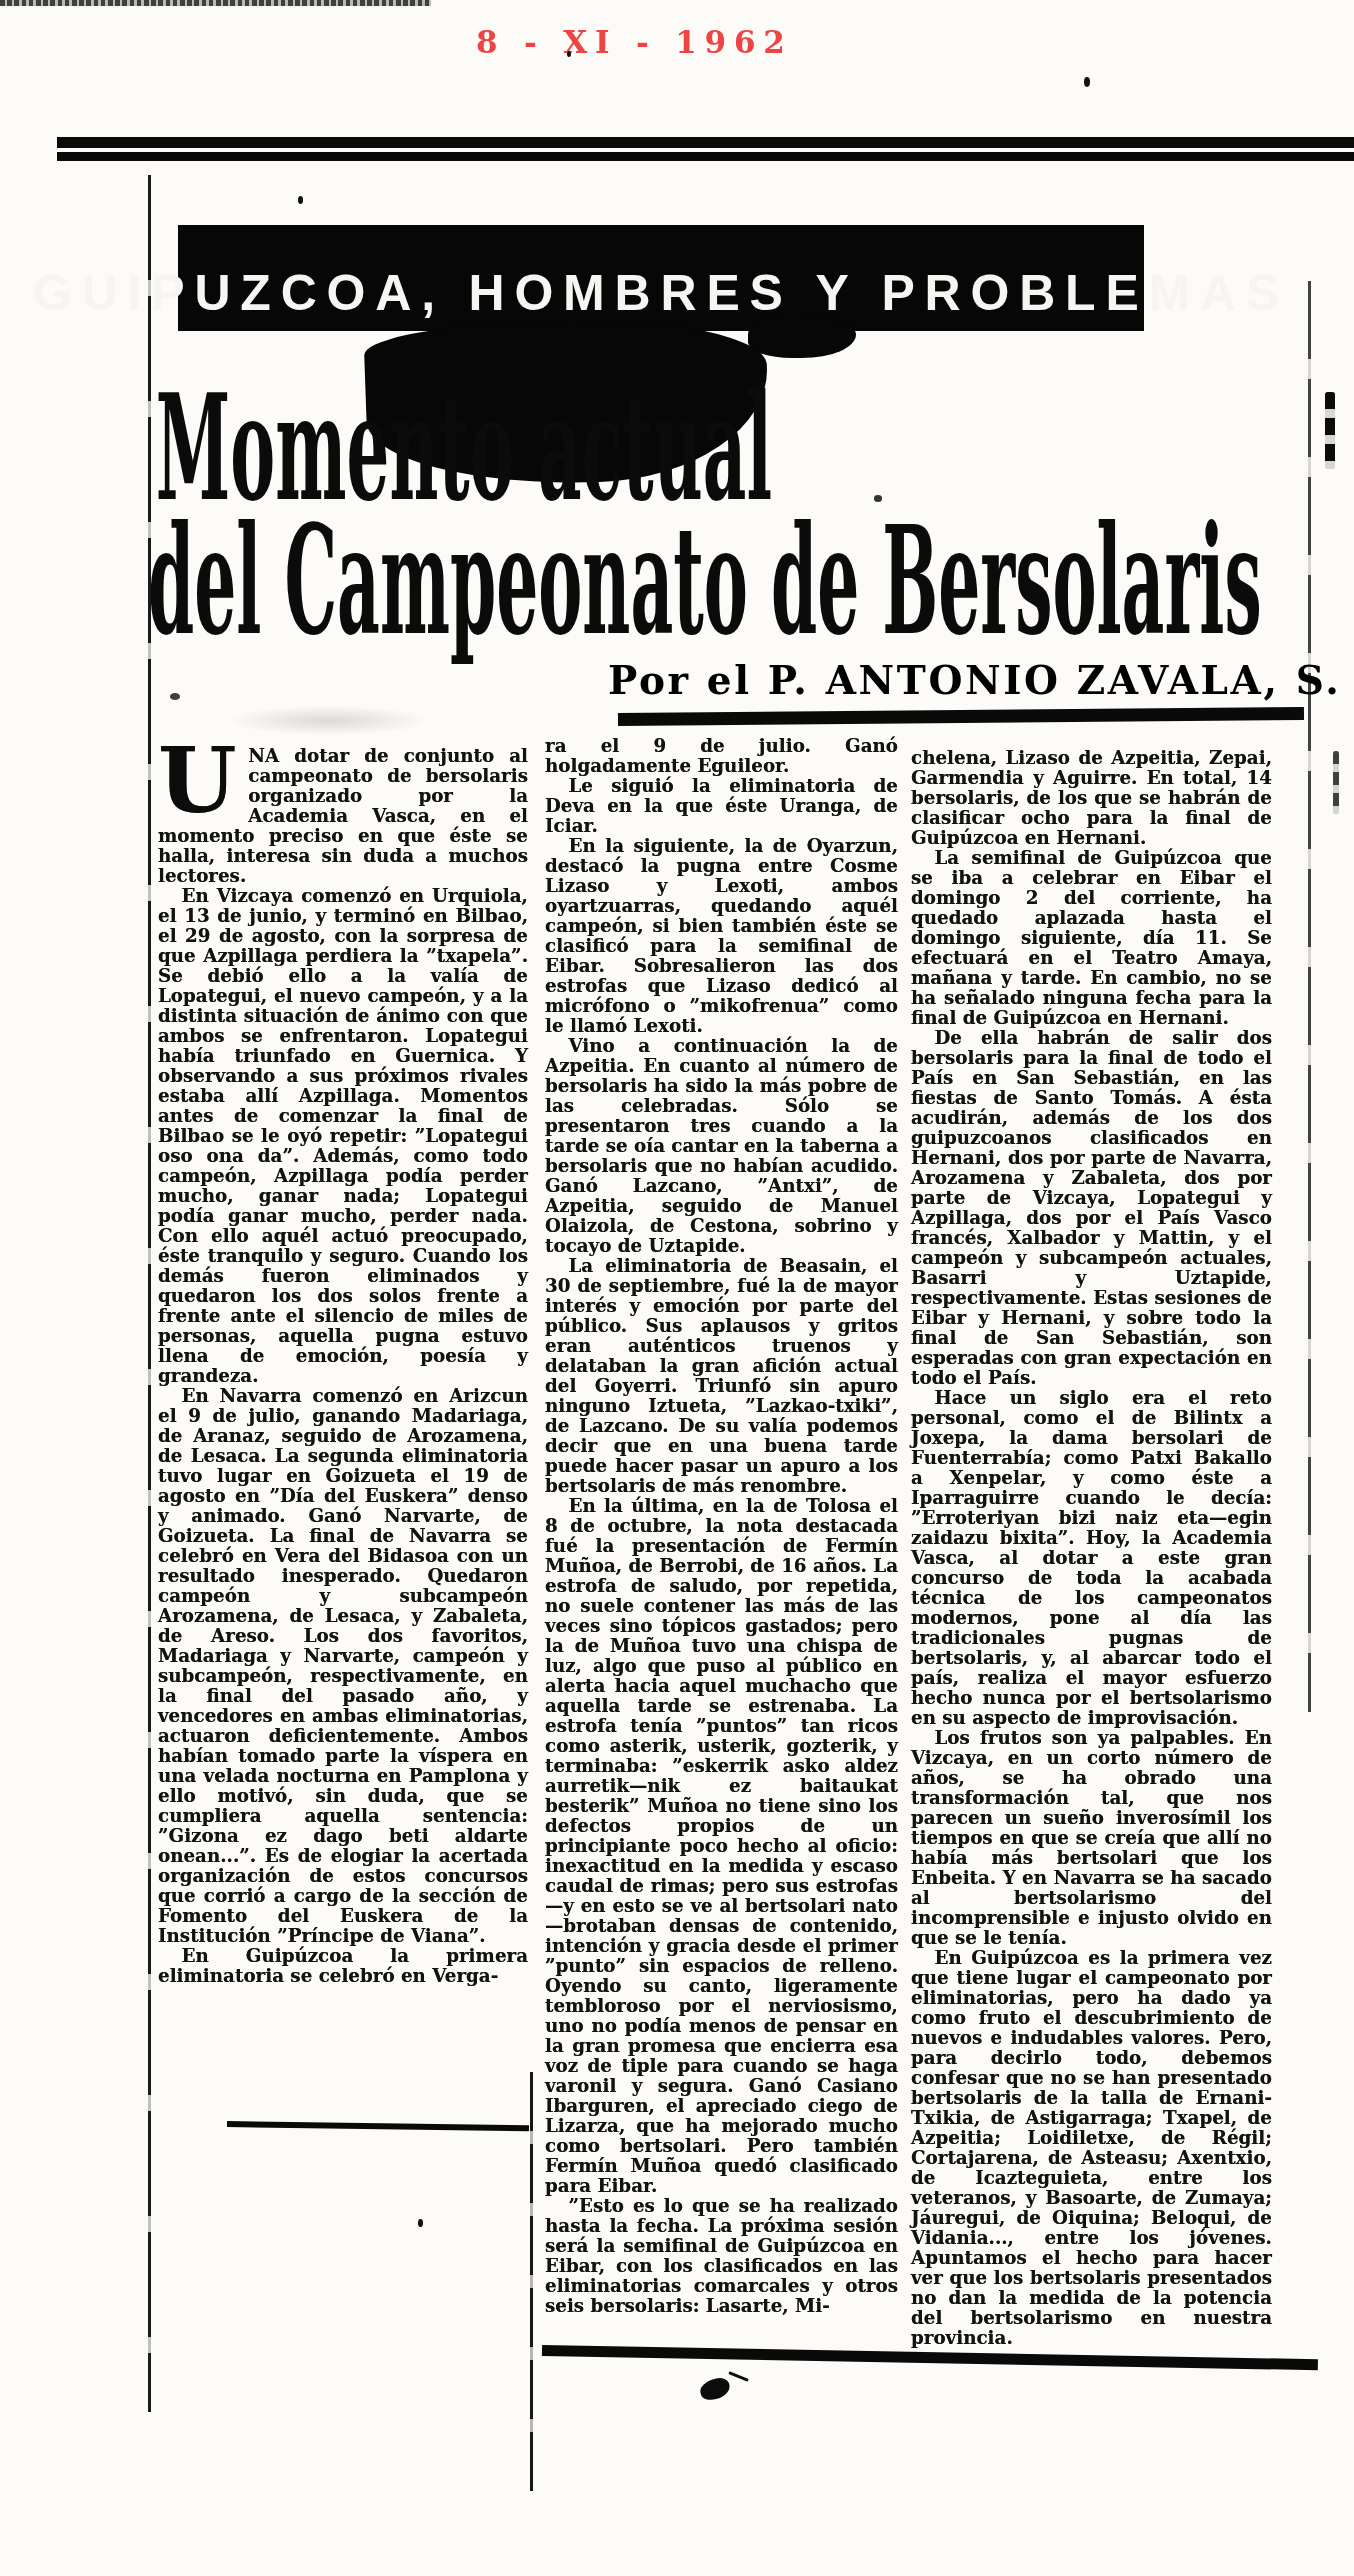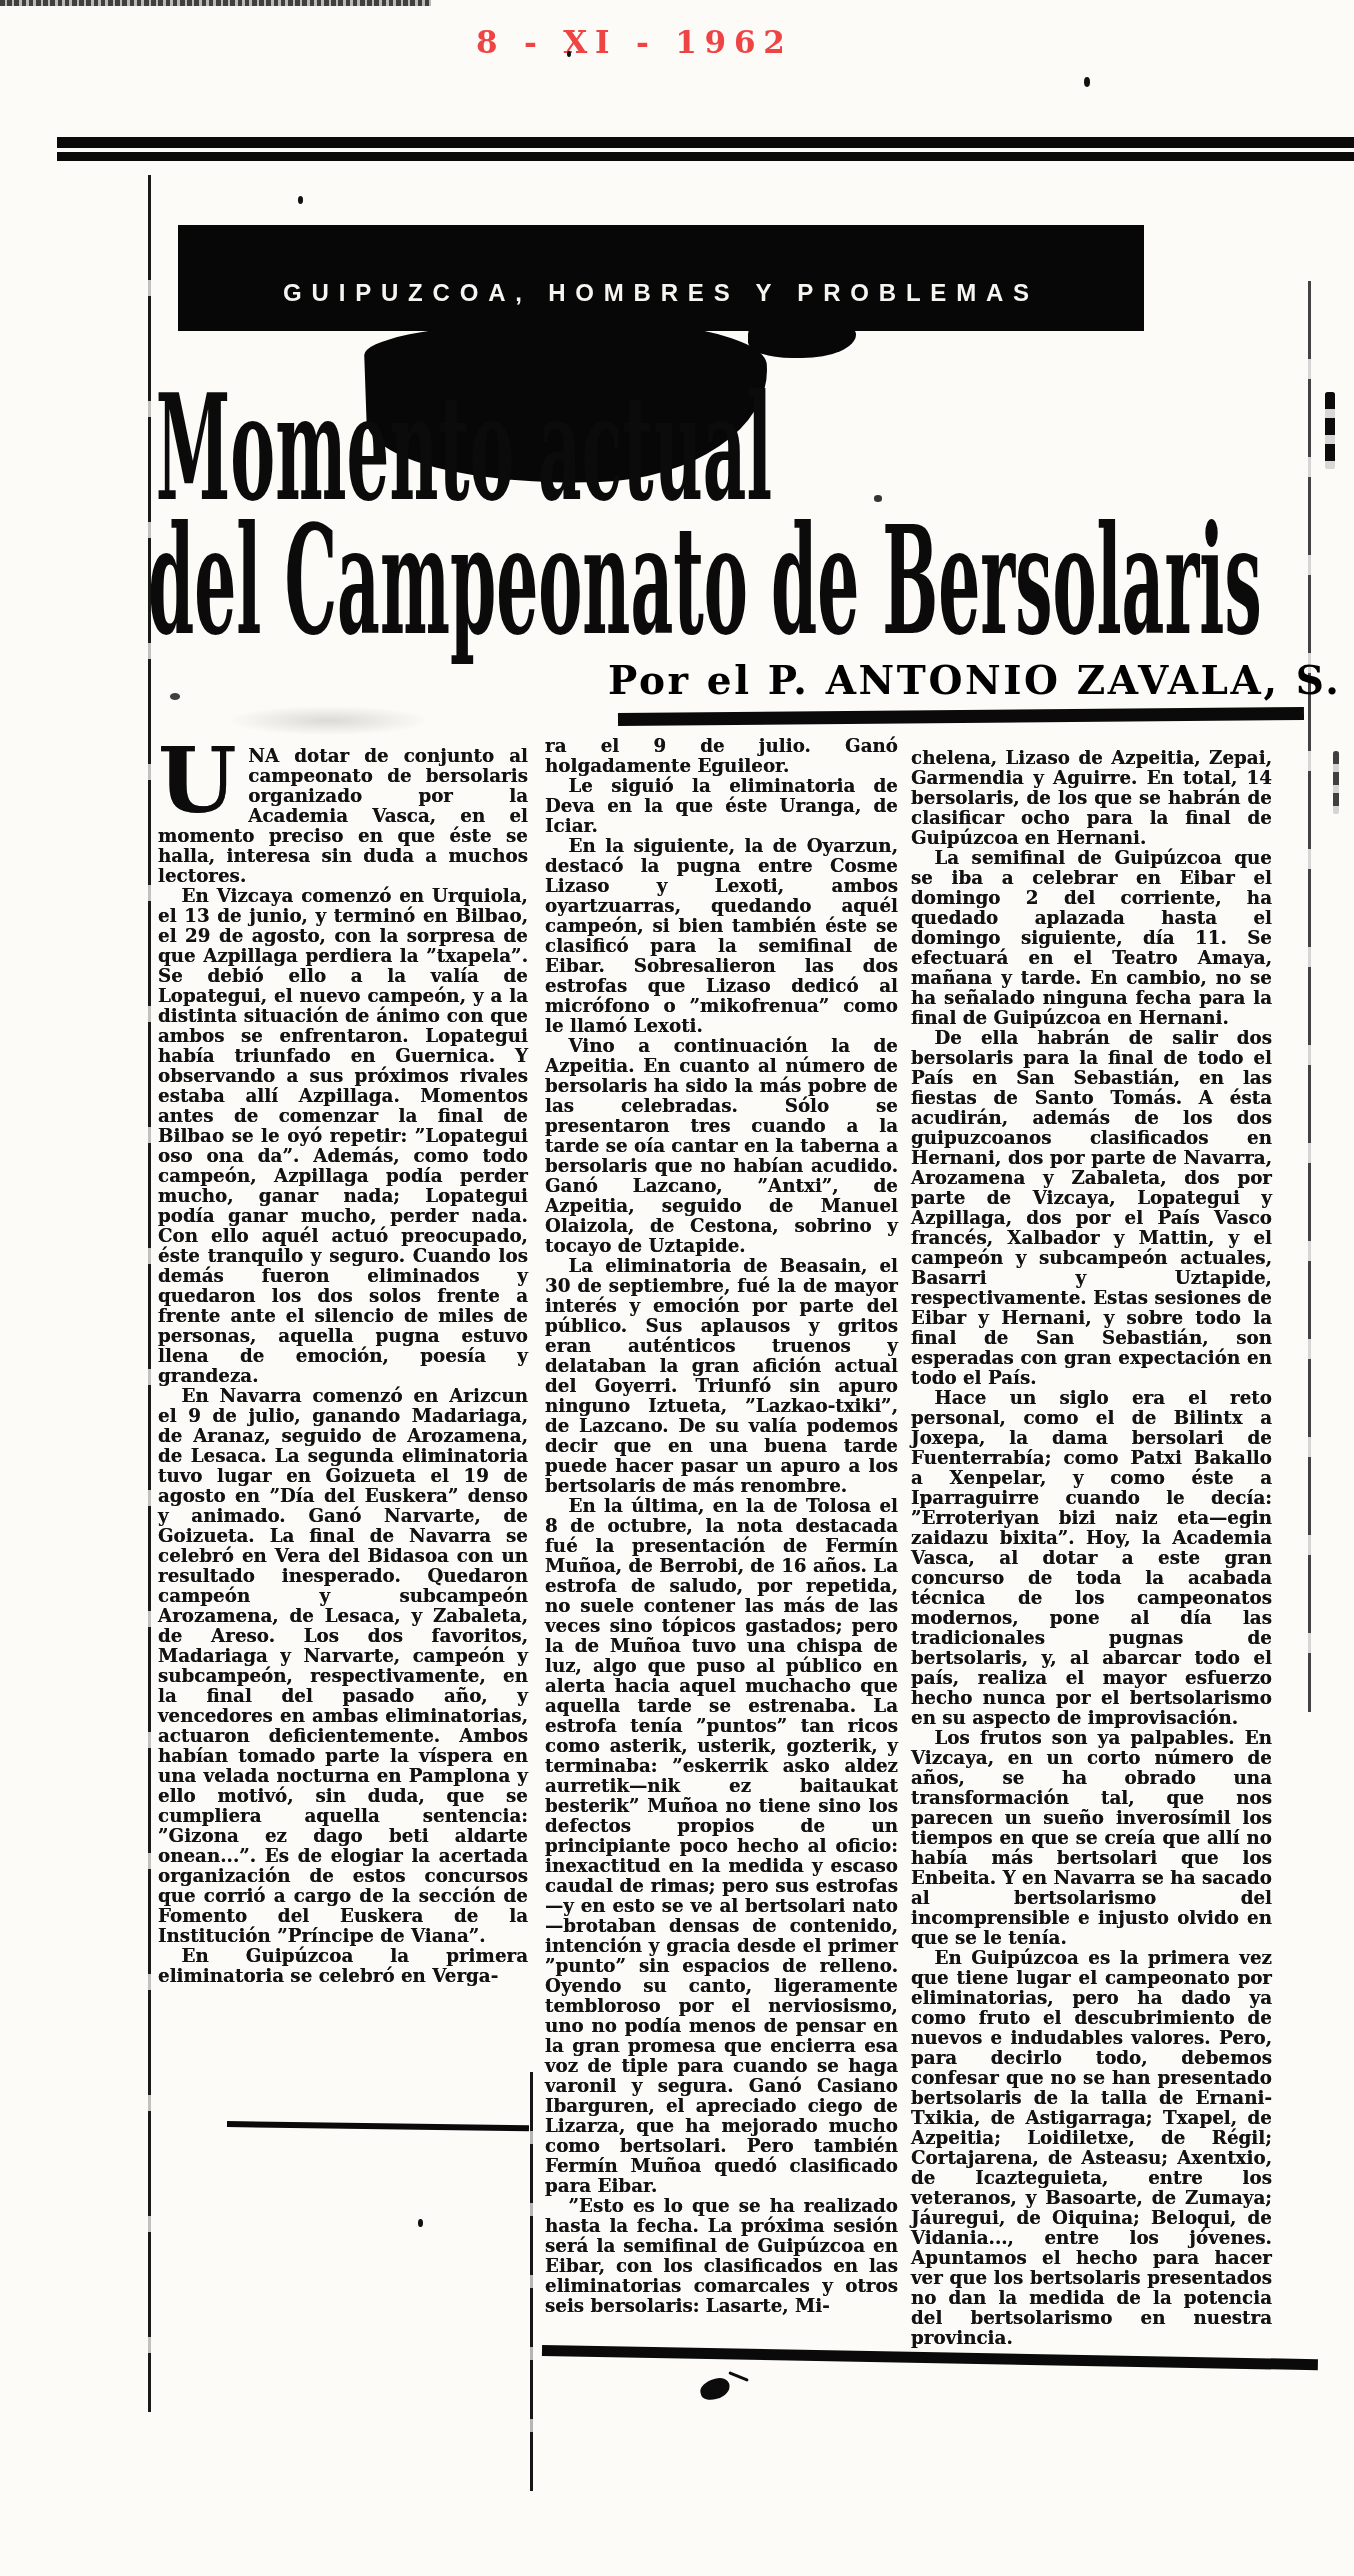--- a/index.html
+++ b/index.html
@@ -31,21 +31,21 @@
     background:repeating-linear-gradient(90deg,#000 0 4.6px,rgba(0,0,0,.35) 4.6px 7.2px);
   }
   
   .banner{
     position:absolute;left:178px;top:225px;width:966px;height:106px;
     background:#070707;
     display:flex;align-items:center;justify-content:center;
   }
   .banner-title{
     font-family:"Liberation Sans","DejaVu Sans",sans-serif;
-    font-weight:bold;font-size:24px;letter-spacing:9.8px;
+    font-weight:bold;font-size:50px;letter-spacing:9.8px;
     color:#f6f5f1;white-space:nowrap;padding-top:2.6px;margin-top:27px;
   }
   .smear-1{
     position:absolute;left:366px;top:321px;width:402px;height:162px;
     background:#070707;
     border-radius:42% 56% 46% 62% / 18% 34% 72% 46%;
     transform:rotate(-2deg);
   }
   .smear-2{
     position:absolute;left:748px;top:315px;width:108px;height:43px;

